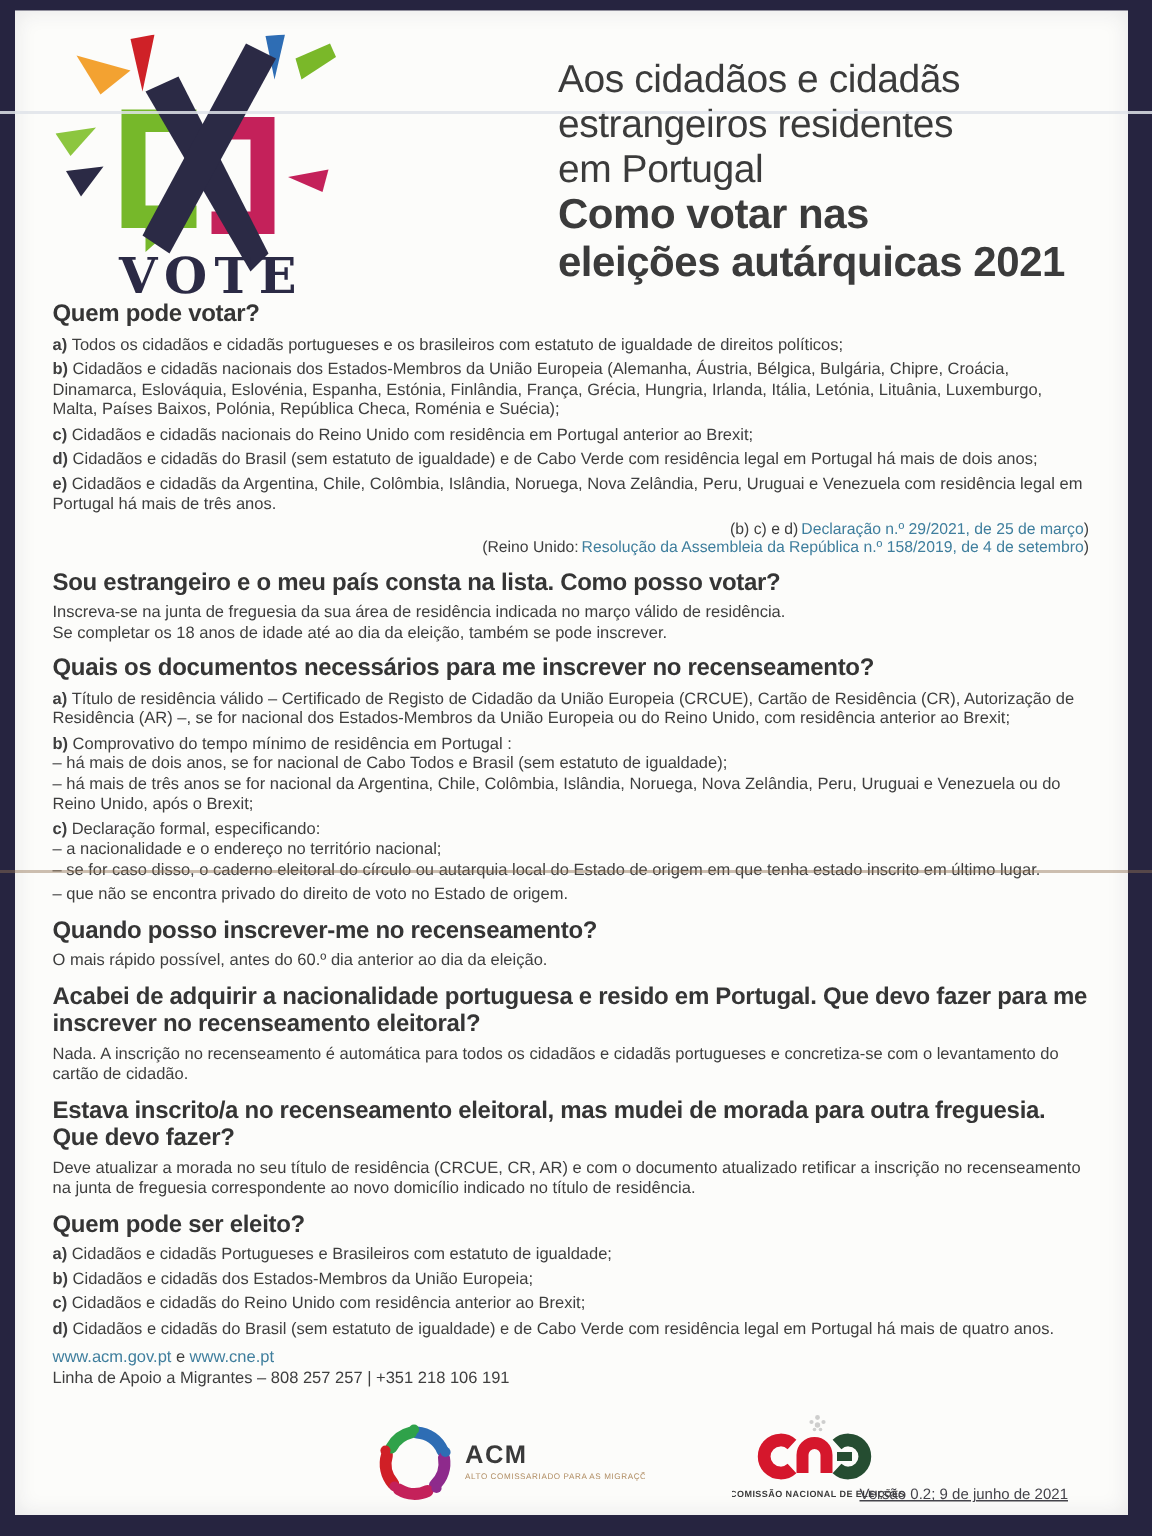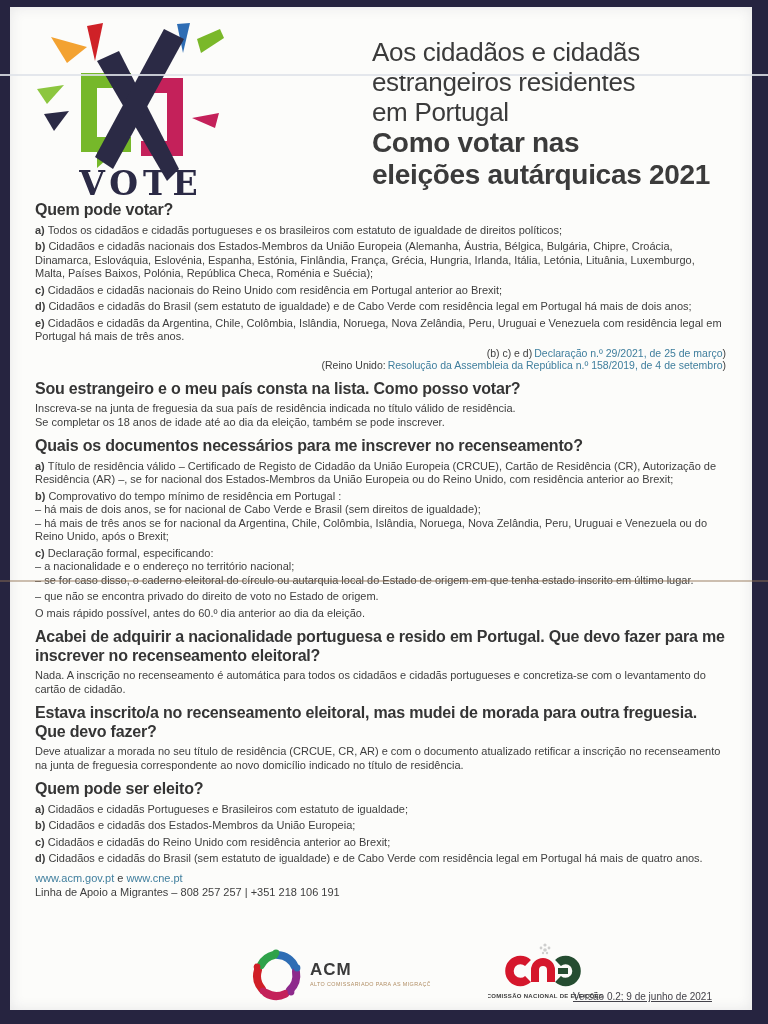--- a/index.html
+++ b/index.html
@@ -72,39 +72,40 @@
         <div class="item"><span class="prefix">b)</span><span>Cidadãos e cidadãs nacionais dos Estados-Membros da União Europeia (Alemanha, Áustria, Bélgica, Bulgária, Chipre, Croácia, Dinamarca, Eslováquia, Eslovénia, Espanha, Estónia, Finlândia, França, Grécia, Hungria, Irlanda, Itália, Letónia, Lituânia, Luxemburgo, Malta, Países Baixos, Polónia, República Checa, Roménia e Suécia);</span></div>
         <div class="item"><span class="prefix">c)</span><span>Cidadãos e cidadãs nacionais do Reino Unido com residência em Portugal anterior ao Brexit;</span></div>
         <div class="item"><span class="prefix">d)</span><span>Cidadãos e cidadãs do Brasil (sem estatuto de igualdade) e de Cabo Verde com residência legal em Portugal há mais de dois anos;</span></div>
         <div class="item"><span class="prefix">e)</span><span>Cidadãos e cidadãs da Argentina, Chile, Colômbia, Islândia, Noruega, Nova Zelândia, Peru, Uruguai e Venezuela com residência legal em Portugal há mais de três anos.</span></div>
         <div class="refs">
           <div><span class="ref-pre">(b) c) e d)</span><span class="doc-link">Declaração n.º 29/2021, de 25 de março</span><span>)</span></div>
           <div><span class="ref-pre">(Reino Unido:</span><span class="doc-link">Resolução da Assembleia da República n.º 158/2019, de 4 de setembro</span><span>)</span></div>
         </div>
 
         <h2>Sou estrangeiro e o meu país consta na lista. Como posso votar?</h2>
-        <div class="sub">Inscreva-se na junta de freguesia da sua país de residência indicada no título válido de residência.</div>
+        <div class="sub">Inscreva-se na junta de freguesia da sua área de residência indicada no março válido de residência.</div>
         <div class="sub">Se completar os 18 anos de idade até ao dia da eleição, também se pode inscrever.</div>
 
         <h2>Quais os documentos necessários para me inscrever no recenseamento?</h2>
         <div class="item"><span class="prefix">a)</span><span>Título de residência válido – Certificado de Registo de Cidadão da União Europeia (CRCUE), Cartão de Residência (CR), Autorização de Residência (AR) –, se for nacional dos Estados-Membros da União Europeia ou do Reino Unido, com residência anterior ao Brexit;</span></div>
         <div class="item">
           <div><span class="prefix">b)</span><span>Comprovativo do tempo mínimo de residência em Portugal :</span></div>
-          <div class="sub">– há mais de dois anos, se for nacional de Cabo Verde e Brasil (sem direitos de igualdade);</div>
+          <div class="sub">– há mais de dois anos, se for nacional de Cabo Todos e Brasil (sem estatuto de igualdade);</div>
           <div class="sub">– há mais de três anos se for nacional da Argentina, Chile, Colômbia, Islândia, Noruega, Nova Zelândia, Peru, Uruguai e Venezuela ou do Reino Unido, após o Brexit;</div>
         </div>
         <div class="item">
           <div><span class="prefix">c)</span><span>Declaração formal, especificando:</span></div>
           <div class="sub">– a nacionalidade e o endereço no território nacional;</div>
           <div class="sub">– se for caso disso, o caderno eleitoral do círculo ou autarquia local do Estado de origem em que tenha estado inscrito em último lugar.</div>
         </div>
         <div class="item">
           <div class="sub">– que não se encontra privado do direito de voto no Estado de origem.</div>
         </div>
 
+        <h2>Quando posso inscrever-me no recenseamento?</h2>
         <div class="sub">O mais rápido possível, antes do 60.º dia anterior ao dia da eleição.</div>
 
         <h2>Acabei de adquirir a nacionalidade portuguesa e resido em Portugal. Que devo fazer para me inscrever no recenseamento eleitoral?</h2>
         <div class="para">Nada. A inscrição no recenseamento é automática para todos os cidadãos e cidadãs portugueses e concretiza-se com o levantamento do cartão de cidadão.</div>
 
         <h2>Estava inscrito/a no recenseamento eleitoral, mas mudei de morada para outra freguesia. Que devo fazer?</h2>
         <div class="para">Deve atualizar a morada no seu título de residência (CRCUE, CR, AR) e com o documento atualizado retificar a inscrição no recenseamento na junta de freguesia correspondente ao novo domicílio indicado no título de residência.</div>
 
         <h2>Quem pode ser eleito?</h2>
         <div class="item"><span class="prefix">a)</span><span>Cidadãos e cidadãs Portugueses e Brasileiros com estatuto de igualdade;</span></div>

